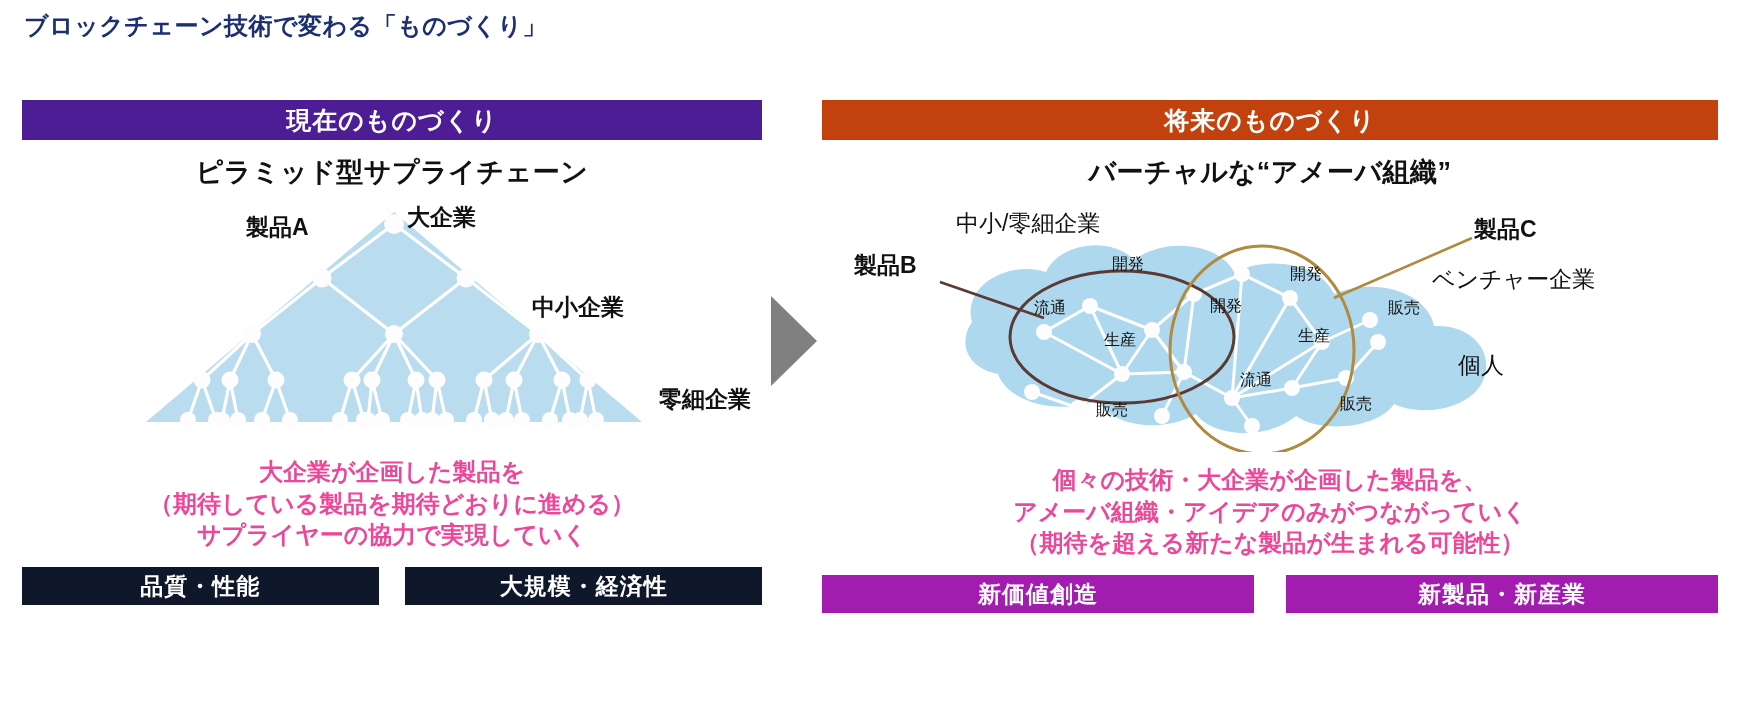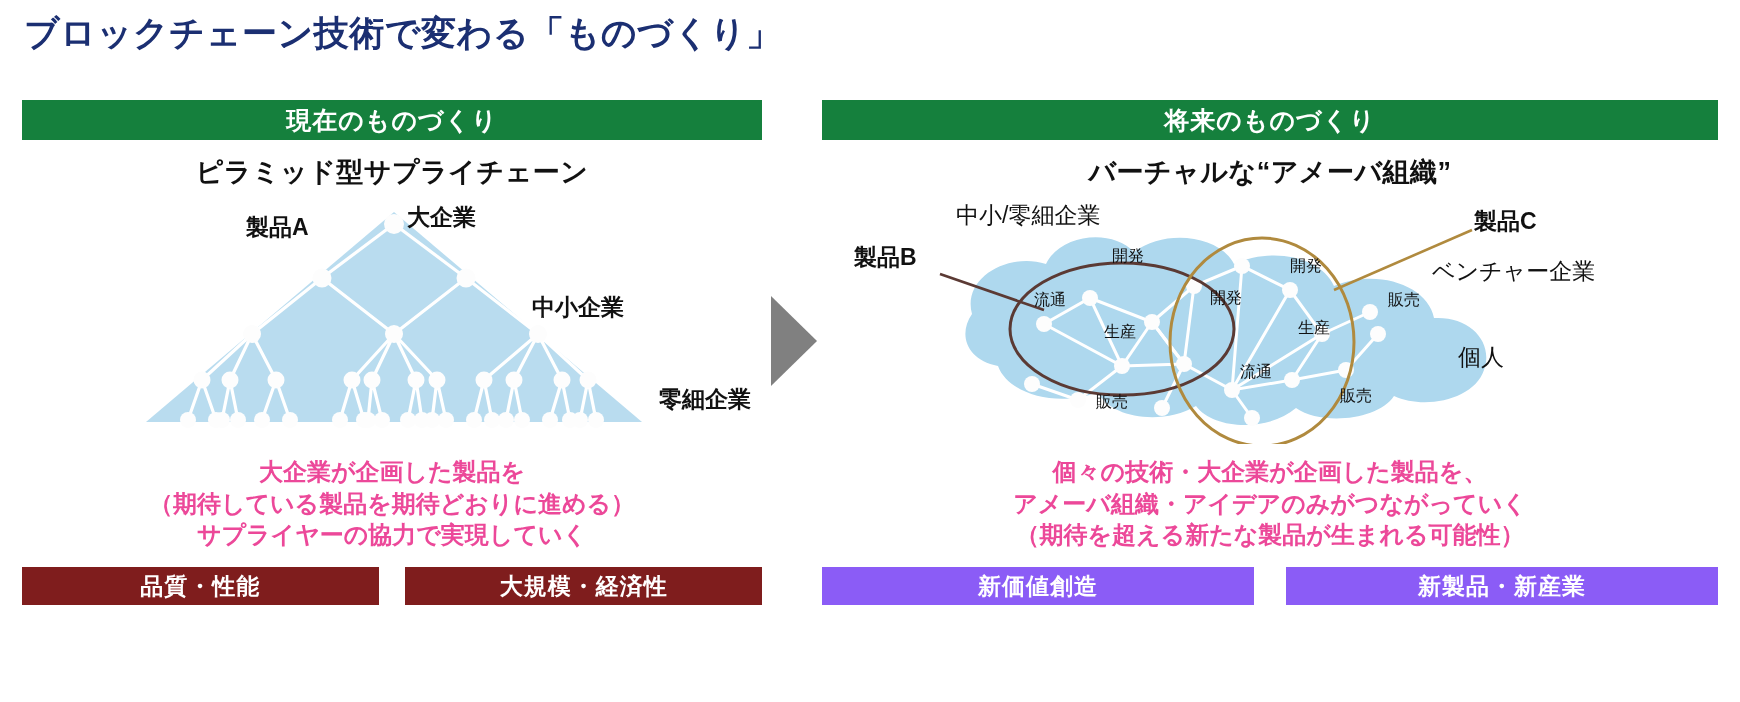--- a/index.html
+++ b/index.html
@@ -8,47 +8,47 @@
     background:#ffffff;
     font-family:"Liberation Sans","DejaVu Sans",sans-serif;
     overflow:hidden;
     position:relative;
   }
   .canvas{position:absolute;inset:0;}
 
   
   .title{
     position:absolute;left:24px;top:10px;
-    font-size:35px;font-weight:bold;
+    font-size:24px;font-weight:bold;
     color:#1b2f72;letter-spacing:0.5px;
     white-space:nowrap;
   }
 
   
   .panel{position:absolute;top:100px;}
   .panel-left{left:22px;width:740px;}
   .panel-right{left:822px;width:896px;}
 
   .band{
     height:40px;line-height:40px;text-align:center;
     color:#ffffff;font-size:25px;font-weight:bold;
     letter-spacing:1px;
   }
-  .band-light{background:#15803d;}
-  .band-dark{background:#15803d;}
+  .band-light{background:#4c1d95;}
+  .band-dark{background:#c2410c;}
 
   .subtitle{
     text-align:center;font-size:27px;font-weight:bold;color:#111111;
     margin-top:14px;letter-spacing:0.5px;white-space:nowrap;
   }
 
   
   .diagram{position:relative;text-align:right;}
   .diagram-left{height:250px;margin-top:4px;}
-  .diagram-right{height:250px;margin-top:4px;}
+  .diagram-right{height:250px;margin-top:12px;}
 
   .lbl{
     position:absolute;font-size:23px;font-weight:bold;color:#111111;
     white-space:nowrap;
   }
   .lbl-sm{
     position:absolute;font-size:16px;color:#111111;white-space:nowrap;
     font-weight:normal;
   }
 
@@ -58,22 +58,22 @@
     line-height:1.32;white-space:nowrap;
   }
   .caption div{display:block;}
 
   
   .pills{display:flex;justify-content:space-between;margin-top:16px;}
   .pill{
     width:48.2%;height:38px;line-height:38px;text-align:center;
     color:#ffffff;font-size:23px;font-weight:bold;letter-spacing:1px;
   }
-  .pill-light{background:#7f1d1d;}
-  .pill-dark{background:#8b5cf6;text-align:center;}
+  .pill-light{background:#0f172a;}
+  .pill-dark{background:#a21caf;text-align:center;}
 
   
   .arrow{position:absolute;left:771px;top:296px;}
 </style>
 </head>
 <body>
 
 <div class="canvas">
 
   <div class="title">ブロックチェーン技術で変わる「ものづくり」</div>

